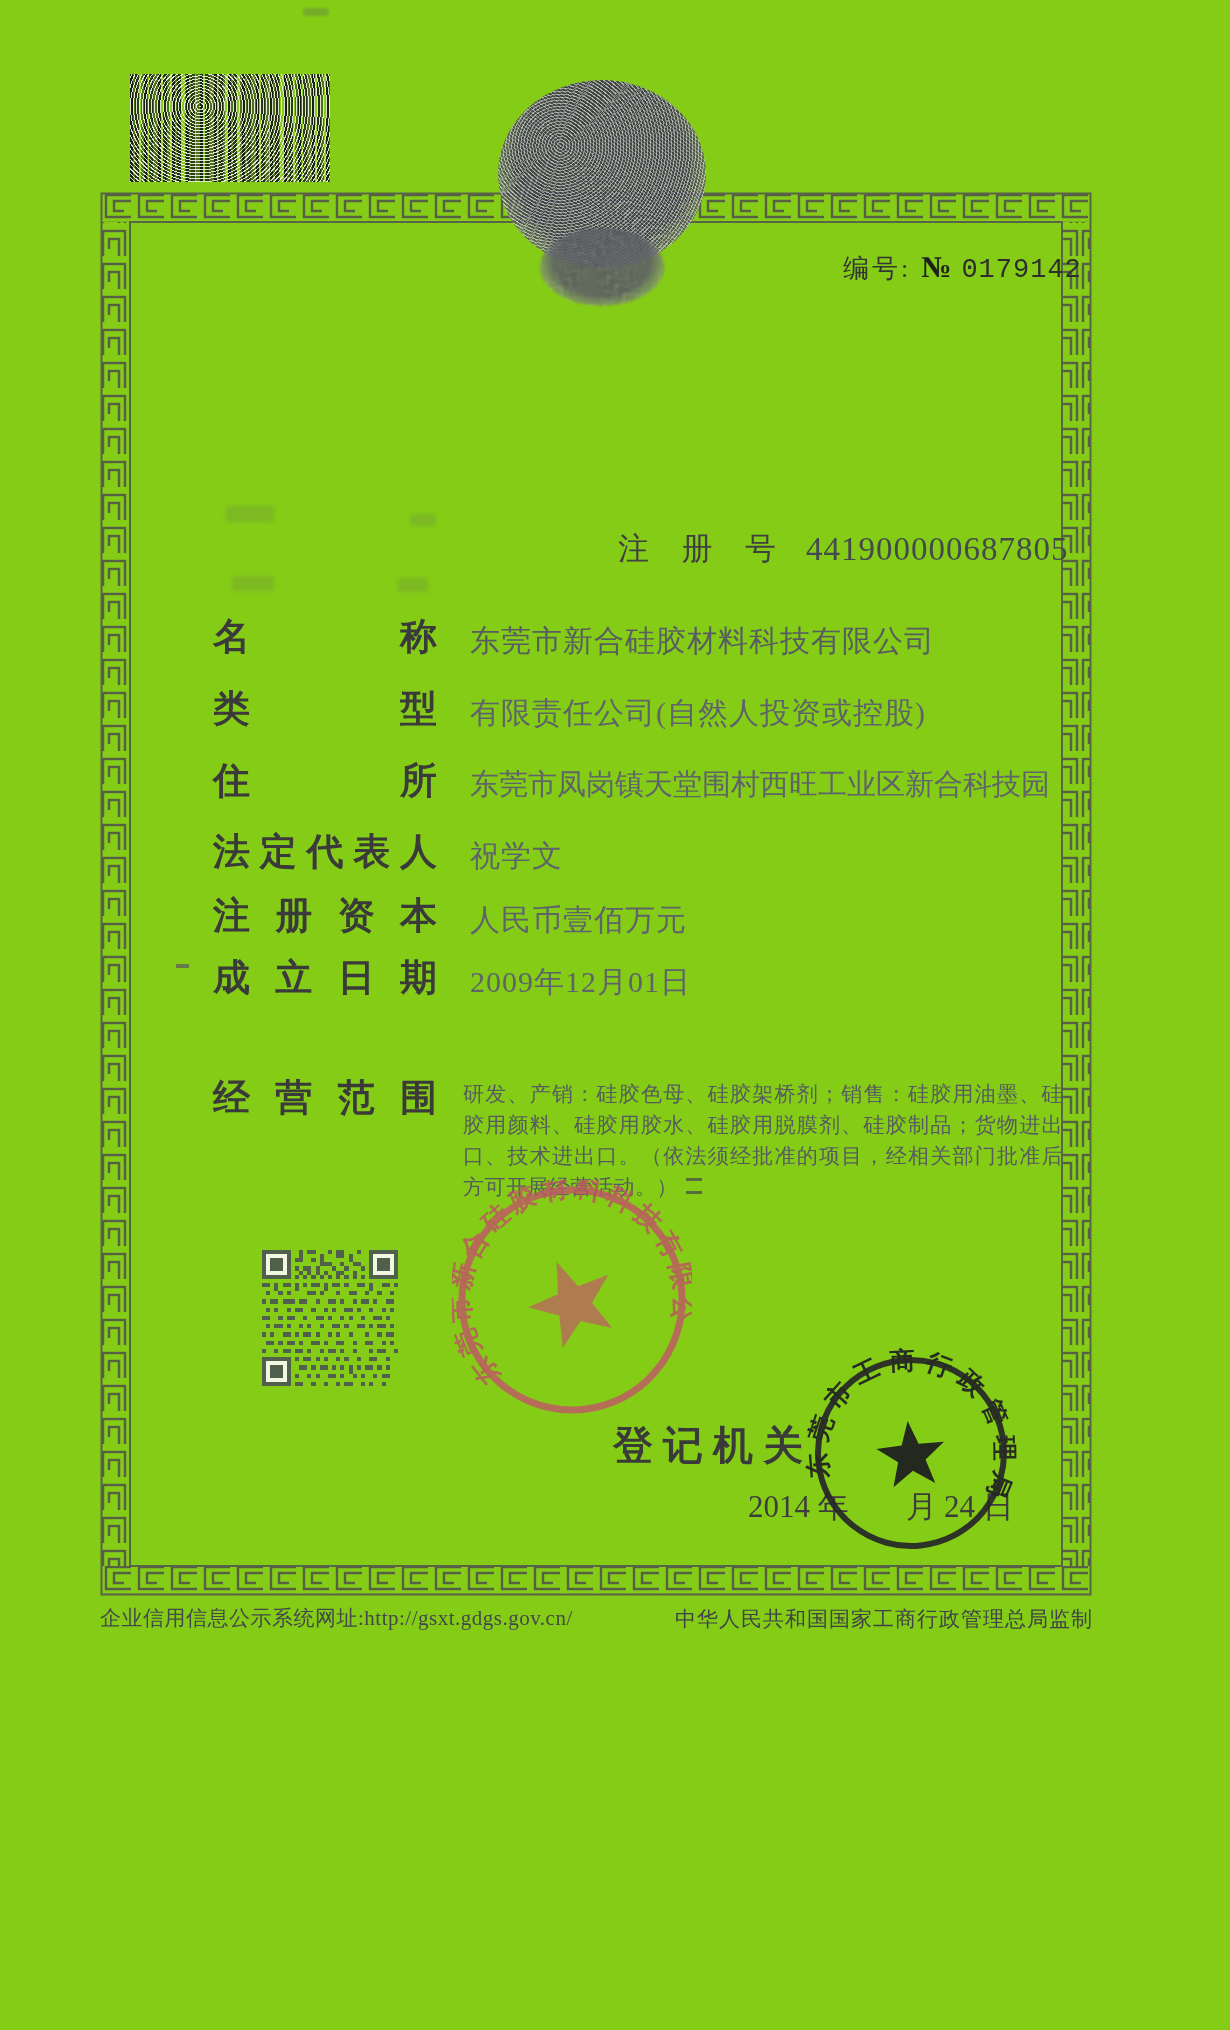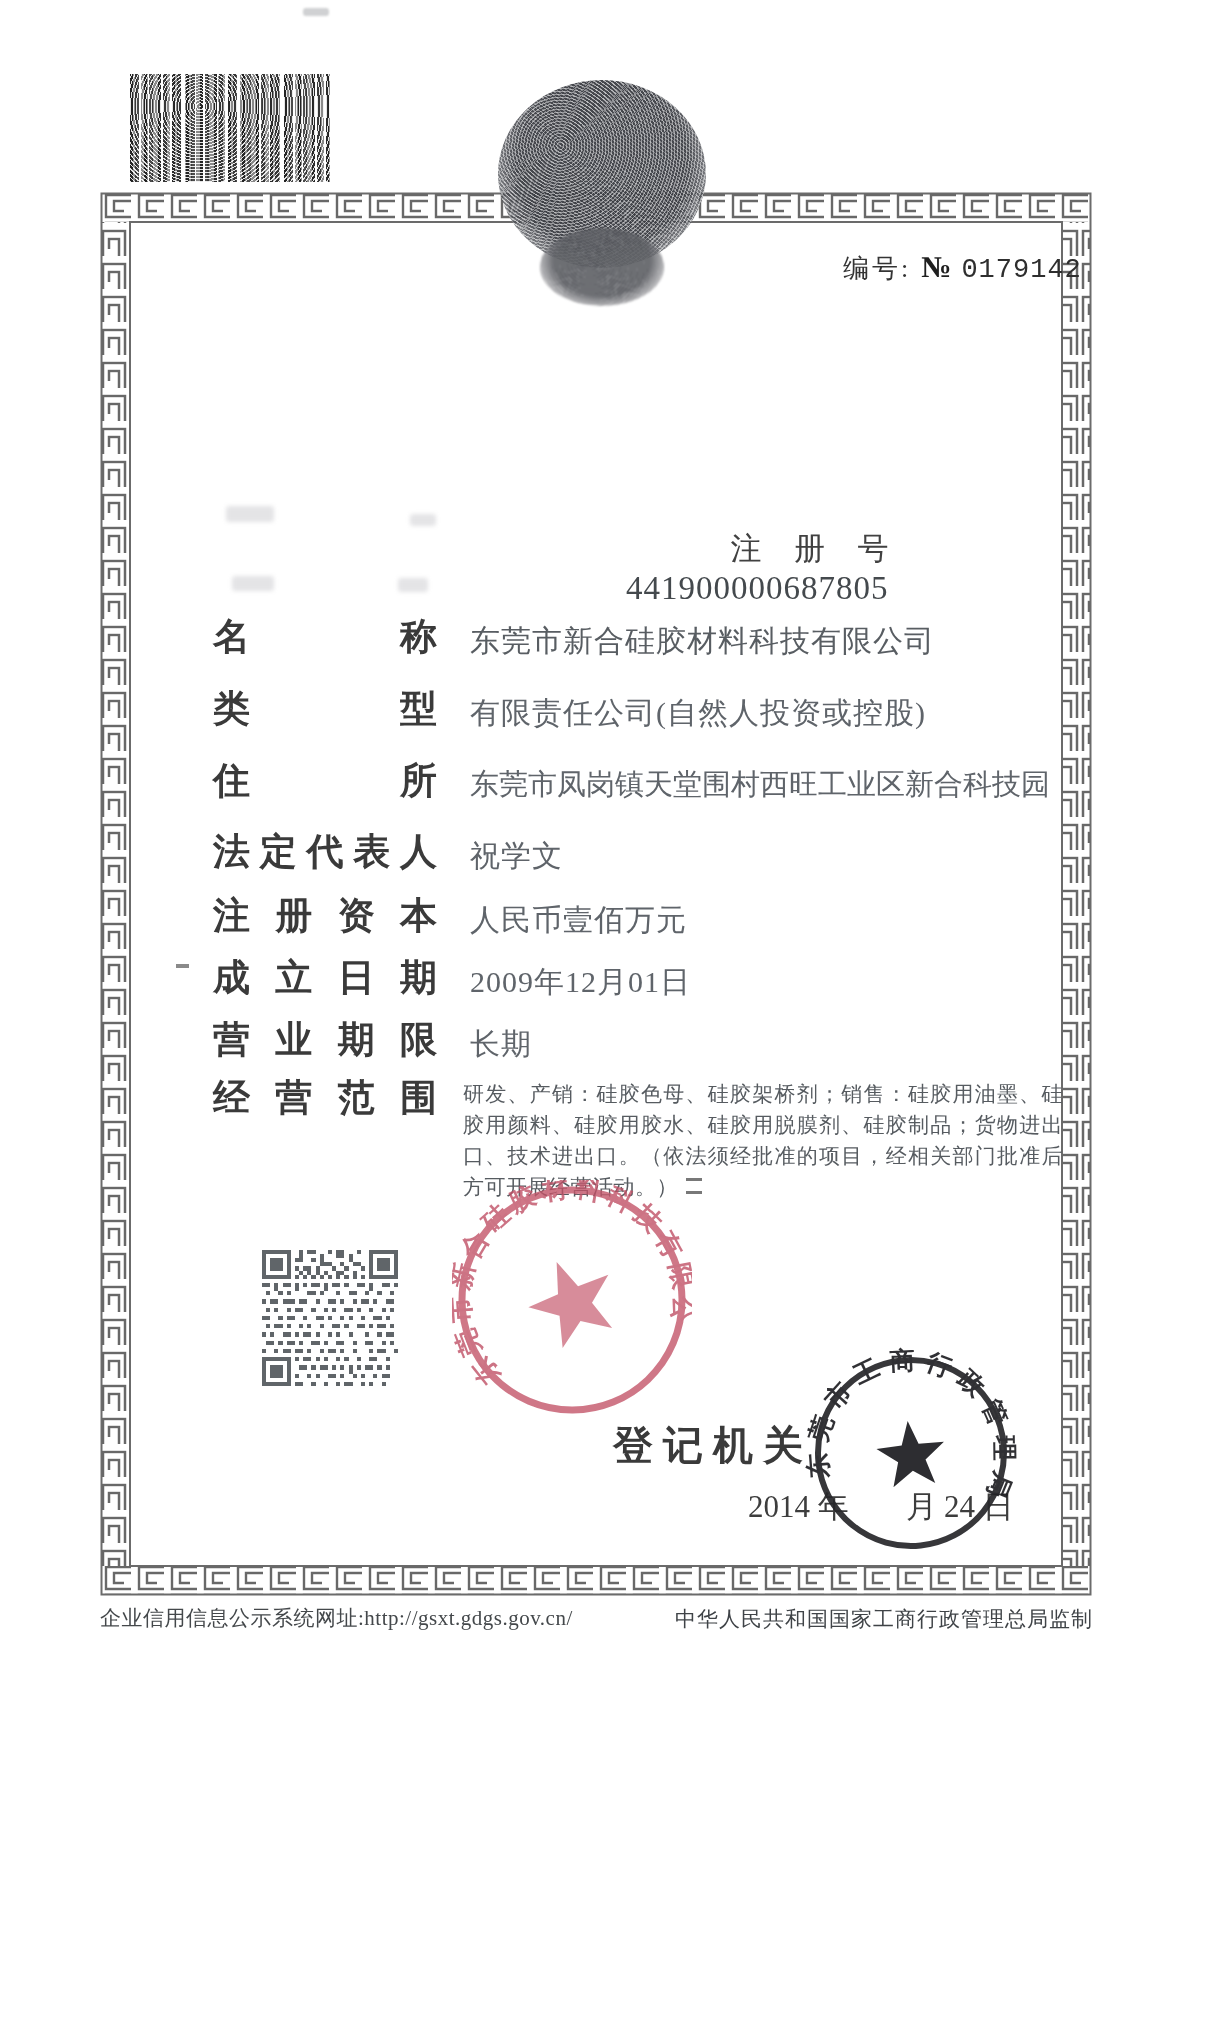--- a/index.html
+++ b/index.html
@@ -1,18 +1,18 @@
 <!DOCTYPE html>
 <html><head>
 <meta charset="utf-8">
 <style>
   html,body{margin:0;padding:0;background:#e9e9e7;}
   .scan{
     position:relative;width:1230px;height:2030px;margin:0 auto;
-    background:#ffffff;overflow:hidden;
+    background:#84cc16;overflow:hidden;
     font-family:"Liberation Serif",serif;color:#3b3b3b;
   }
   
   .frame{position:absolute;left:100px;top:192px;width:992px;height:1404px;z-index:1;opacity:.85;}
   
   .barcode{
     position:absolute;left:130px;top:74px;width:200px;height:108px;z-index:2;
     background:
       repeating-radial-gradient(circle at 35% 30%, rgba(255,255,255,.85) 0 1px, rgba(0,0,0,0) 1px 3px),
       repeating-linear-gradient(90deg, rgba(18,18,18,.95) 0 3px, rgba(255,255,255,0) 3px 5px, rgba(25,25,25,.82) 5px 9px, rgba(255,255,255,0) 9px 14px),
@@ -43,21 +43,21 @@
   .serial .s-num{font-size:27px;font-family:"Liberation Mono",monospace;letter-spacing:1px;color:#2e2e2e;}
   
   .title{
     position:absolute;left:100px;top:322px;width:992px;z-index:4;
     text-align:center;font-family:"Liberation Sans",sans-serif;
     font-size:128px;font-weight:900;letter-spacing:58px;text-indent:58px;
     color:#262626;text-shadow:1px 1px 0 rgba(35,35,35,.55), 0 0 1px rgba(0,0,0,.8);
     filter:blur(.3px);
   }
   
-  .regno{position:absolute;left:596px;top:528px;z-index:4;display:flex;align-items:flex-end;flex-direction:column;}
+  .regno{position:absolute;left:618px;top:528px;z-index:4;display:flex;align-items:center;}
   .regno-lbl{width:158px;font-size:31px;color:#414141;text-align:justify;text-align-last:justify;}
   .regno-val{margin-left:30px;font-size:33px;color:#44494d;letter-spacing:1px;}
   
   .row{position:absolute;left:213px;z-index:4;display:flex;align-items:flex-start;}
   .lbl{width:224px;flex:none;font-size:37px;font-weight:600;color:#3a3a3a;text-align:justify;text-align-last:justify;line-height:1.15;}
   .val{margin-left:33px;font-size:30px;color:#5f646a;letter-spacing:1px;padding-top:5px;}
   .val-name{font-size:30px;color:#585d62;}
   .val-addr{font-size:29px;letter-spacing:0;font-family:Liberation Mono, monospace;}
   .val-scope{width:600px;font-size:21px;line-height:31px;letter-spacing:.5px;color:#565b60;text-align:justify;padding-top:2px;margin-left:26px;}
   .smudge-eq{display:inline-block;width:16px;height:10px;margin-left:8px;
@@ -140,24 +140,20 @@
     <div class="lbl">法定代表人</div>
     <div class="val">祝学文</div>
   </div>
   <div class="row" style="top:895px">
     <div class="lbl">注册资本</div>
     <div class="val">人民币壹佰万元</div>
   </div>
   <div class="row" style="top:957px">
     <div class="lbl">成立日期</div>
     <div class="val">2009年12月01日</div>
-  </div>
-  <div class="row" style="top:1019px">
-    <div class="lbl">营业期限</div>
-    <div class="val">长期</div>
   </div>
   <div class="row" style="top:1077px">
     <div class="lbl">经营范围</div>
     <div class="val val-scope"><span>研发、产销：硅胶色母、硅胶架桥剂；销售：硅胶用油墨、硅胶用颜料、硅胶用胶水、硅胶用脱膜剂、硅胶制品；货物进出口、技术进出口。（依法须经批准的项目，经相关部门批准后方可开展经营活动。）</span><span class="smudge-eq"></span></div>
   </div>
 
   <svg class="qr" viewBox="0 0 33 33" shape-rendering="crispEdges">
     <g fill="#4b5055">
       <rect x="0" y="0" width="7" height="7"></rect>
         <rect x="1" y="1" width="5" height="5" fill="#fff"></rect>

